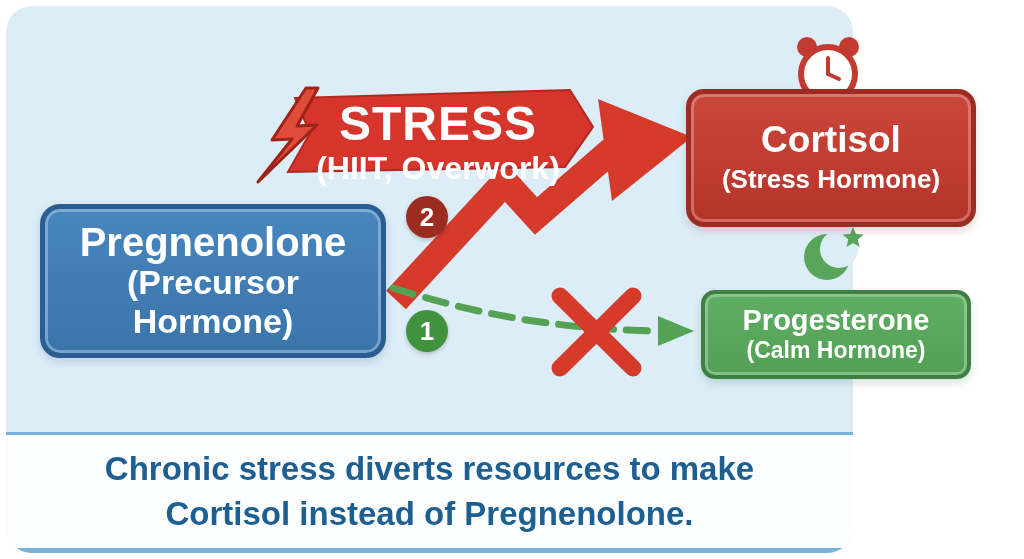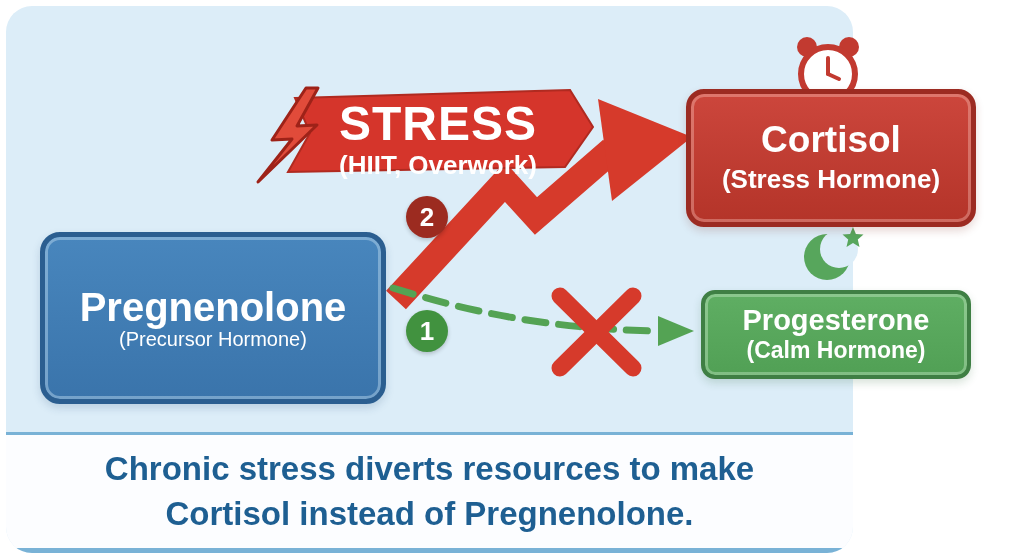--- a/index.html
+++ b/index.html
@@ -10,27 +10,27 @@
   .card{
     position:absolute;left:6px;top:6px;width:847px;height:547px;
     background:#dcedf8;border-radius:26px;overflow:hidden;
   }
   .gfx{position:absolute;left:0;top:0;width:1024px;height:559px;pointer-events:none;}
   .hormone-box{
     position:absolute;display:flex;flex-direction:column;align-items:center;justify-content:center;
     color:#ffffff;text-align:center;box-sizing:border-box;
   }
   .box-blue{
-    left:40px;top:232px;width:346px;height:172px;
+    left:40px;top:204px;width:346px;height:154px;
     background:linear-gradient(180deg,#4886bd,#3a74ab);
     border:5px solid #2b5e90;border-radius:20px;
     box-shadow:inset 0 0 0 3px rgba(190,220,240,.45), 0 4px 8px rgba(40,80,120,.18);
   }
   .box-blue .t{font-size:40px;font-weight:700;line-height:1.05;}
-  .box-blue .s{font-size:20px;font-weight:400;margin-top:0;}
+  .box-blue .s{font-size:34px;font-weight:700;margin-top:0;}
   .box-red{
     left:686px;top:89px;width:290px;height:138px;
     background:linear-gradient(180deg,#cc463c,#b43429);
     border:5px solid #9c2b22;border-radius:18px;
     box-shadow:inset 0 0 0 3px rgba(255,210,200,.35), 0 4px 8px rgba(120,40,30,.18);
   }
   .box-red .t{font-size:37px;font-weight:700;line-height:1.05;}
   .box-red .s{font-size:26px;font-weight:700;margin-top:4px;}
   .box-green{
     left:701px;top:290px;width:270px;height:89px;
@@ -38,21 +38,21 @@
     border:4px solid #3f7f44;border-radius:14px;
     box-shadow:inset 0 0 0 3px rgba(220,245,220,.35), 0 4px 8px rgba(40,100,50,.18);
   }
   .box-green .t{font-size:29px;font-weight:700;line-height:1.05;}
   .box-green .s{font-size:23px;font-weight:700;margin-top:2px;}
   .banner-text{
     position:absolute;left:312px;top:100px;width:252px;
     display:flex;flex-direction:column;align-items:center;color:#ffffff;text-align:center;
   }
   .banner-text .t{font-size:48px;font-weight:700;letter-spacing:1px;line-height:1.0;}
-  .banner-text .s{font-size:26px;font-weight:700;margin-top:2px;}
+  .banner-text .s{font-size:32px;font-weight:700;margin-top:2px;}
   .badge{
     position:absolute;width:42px;height:42px;border-radius:50%;
     display:flex;align-items:center;justify-content:center;
     color:#ffffff;font-size:26px;font-weight:700;
     box-shadow:0 2px 4px rgba(0,0,0,.2);
   }
   .badge-2{left:406px;top:196px;background:#9c2b20;}
   .badge-1{left:406px;top:310px;background:#41923f;}
   .caption-band{
     position:absolute;left:0;right:0;bottom:0;height:113px;

